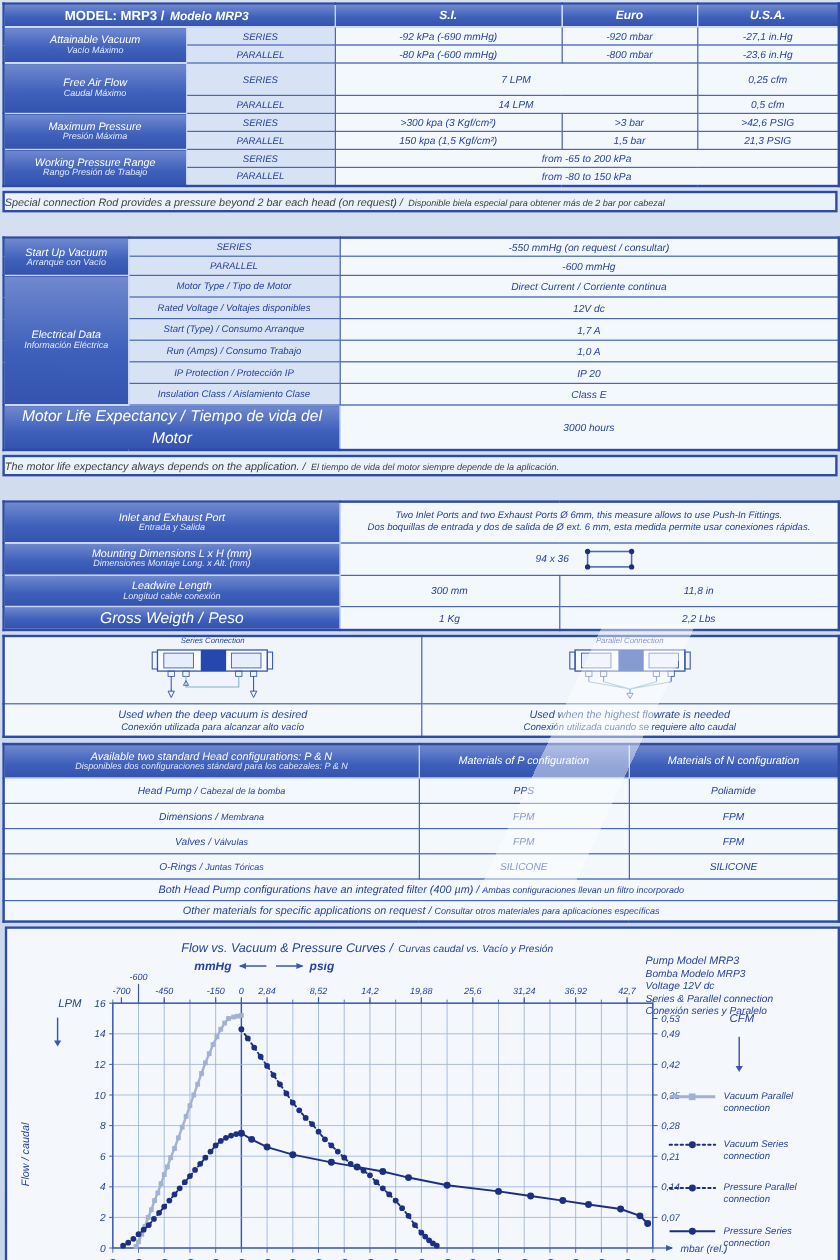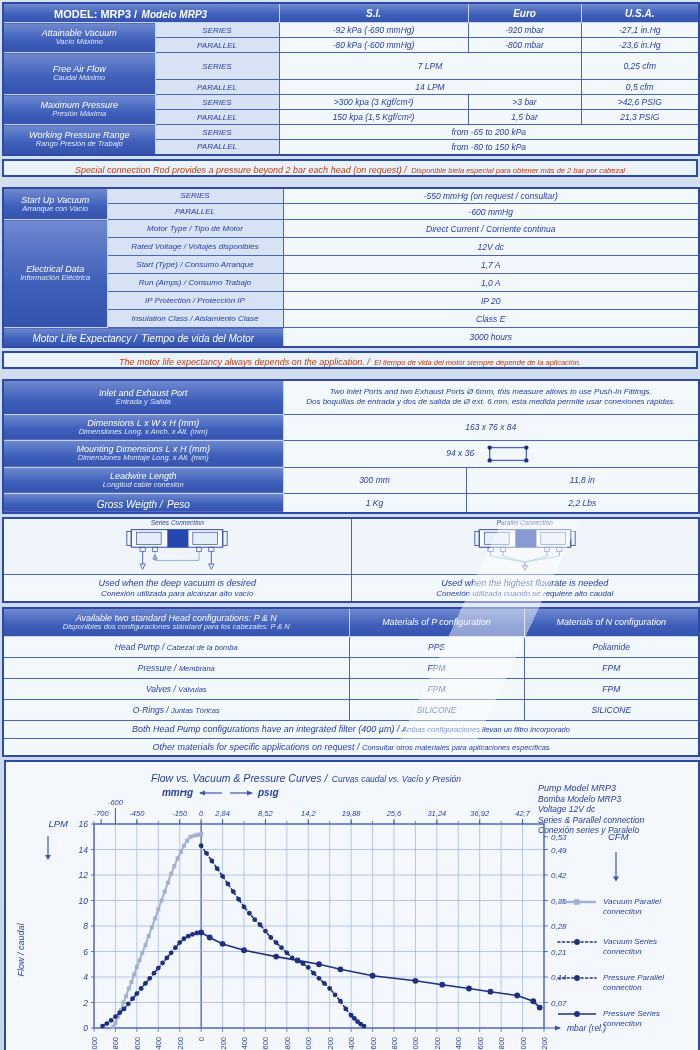--- a/index.html
+++ b/index.html
@@ -6,30 +6,30 @@
   body{width:700px;font-family:"Liberation Sans",sans-serif;background:#cfdbec;}
   .page{position:relative;width:700px;height:1050px;background:linear-gradient(180deg,#d6e1f0,#c8d6ea);overflow:hidden;}
   .wrap{position:relative;padding:2px;}
   .wm{position:absolute;left:300px;top:520px;width:380px;height:220px;background:linear-gradient(115deg,transparent 42%,rgba(255,255,255,.45) 42%,rgba(255,255,255,.45) 58%,transparent 58%);pointer-events:none;}
   table{border-collapse:collapse;table-layout:fixed;width:696px;margin:0 0 3px 0;}
   td{border:1px solid #4a66b8;overflow:hidden;padding:0 2px;text-align:center;vertical-align:middle;}
   table{border:2px solid #2d4aa5;}
   .dk{background:linear-gradient(180deg,#7089cf 0%,#3d5fba 60%,#3553ae 100%);color:#fff;font-style:italic;border-color:#c7d4ef;}
   .dk .en{font-size:9px;display:block;line-height:10px;}
   .dk .es{font-size:7.5px;display:block;line-height:8.5px;color:#e2eafb;}
-  .dk .inl{font-size:10px;}
+  .dk .inl{font-size:13px;}
   .lt{background:#d7e3f4;color:#27419f;font-style:italic;font-size:8px;margin-left:34px;}
   .vl{background:#f3f8fd;color:#27419f;font-style:italic;font-size:8.5px;}
   .vl .es2{font-size:7.5px;}
   .hdr{font-weight:bold;font-size:10px;}
   .modelcell{text-align:left;padding-left:50px;}
   .modelcell .m1{font-weight:bold;font-size:11px;font-style:normal;}
   .modelcell .m2{font-weight:bold;font-size:10px;font-style:italic;}
-  .note{border:2px solid #2d4aa5;background:#e9f1fa;color:#c2410c;font-style:italic;text-align:center;
-        height:14px;line-height:14px;margin:0 0 10px 0;width:692px;}
+  .note{border:2px solid #2d4aa5;background:#e9f1fa;color:#404040;font-style:italic;
+        height:14px;line-height:14px;margin:0 0 20px 0;width:692px;}
   .note .en{font-size:9px;} .note .es{font-size:7.5px;}
   .usedwhen .en{font-size:9px;display:block;line-height:11px;}
   .usedwhen .es{font-size:8px;display:block;line-height:9px;}
   .diagcap{font-size:6.5px;color:#27419f;display:block;line-height:8px;}
   .chartpanel{position:relative;width:692px;height:328px;margin:1px 0 0 2px;border:2px solid #2d4aa5;background:#f4f8fd;}
   .ctitle{position:absolute;left:60px;top:6px;width:480px;text-align:center;color:#27419f;font-style:italic;}
   .ctitle .ct1{font-size:10.5px;} .ctitle .ct2{font-size:8.5px;}
   .cinfo{position:absolute;right:8px;top:21px;width:152px;color:#27419f;font-style:italic;font-size:8.5px;line-height:10.5px;}
   .cinfo .l0{font-size:9px;}
   svg text{font-family:"Liberation Sans",sans-serif;}
@@ -191,27 +191,20 @@
         </colgroup>
   <tbody>
           <tr style="height:34px">
     <td class="dk">
       <span class="en">Inlet and Exhaust Port</span>
               <span class="es">Entrada y Salida</span>
     </td>
     <td colspan="2" class="vl" style="font-size:8px;line-height:10px;">
       <span>Two Inlet Ports and two Exhaust Ports Ø 6mm, this measure allows to use Push-In Fittings.</span><br><span>Dos boquillas de entrada y dos de salida de Ø ext. 6 mm, esta medida permite usar conexiones rápidas.</span>
     </td>
-  </tr>
-  <tr style="height:26px">
-    <td class="dk">
-      <span class="en">Dimensions L x W x H (mm)</span>
-              <span class="es">Dimensiones Long. x Anch. x Alt. (mm)</span>
-    </td>
-    <td colspan="2" class="vl">163 x 76 x 84</td>
   </tr>
   <tr style="height:27px">
     <td class="dk">
       <span class="en">Mounting Dimensions L x H (mm)</span>
               <span class="es">Dimensiones Montaje Long. x Alt. (mm)</span>
     </td>
     <td colspan="2" class="vl">
       <span>94 x 36</span>&nbsp;&nbsp;
       <svg width="54" height="22" viewBox="0 0 54 24" style="vertical-align:middle">
         <rect x="7" y="5" width="40" height="14" fill="none" stroke="#4a66b8" stroke-width="1.4"></rect>
@@ -315,21 +308,21 @@
     </td>
     <td class="dk" style="font-size:9px;font-style:italic">Materials of P configuration</td>
     <td class="dk" style="font-size:9px;font-style:italic">Materials of N configuration</td>
   </tr>
   <tr style="height:21px">
     <td class="vl"><span>Head Pump /</span> <span class="es2">Cabezal de la bomba</span></td>
     <td class="vl">PPS</td>
     <td class="vl">Poliamide</td>
   </tr>
   <tr style="height:21px">
-    <td class="vl"><span>Pressure /</span> <span class="es2">Membrana</span></td>
+    <td class="vl"><span>Dimensions /</span> <span class="es2">Membrana</span></td>
     <td class="vl">FPM</td>
     <td class="vl">FPM</td>
   </tr>
   <tr style="height:21px">
     <td class="vl"><span>Valves /</span> <span class="es2">Válvulas</span></td>
     <td class="vl">FPM</td>
     <td class="vl">FPM</td>
   </tr>
   <tr style="height:21px">
     <td class="vl"><span>O-Rings /</span> <span class="es2">Juntas Tóricas</span></td>

